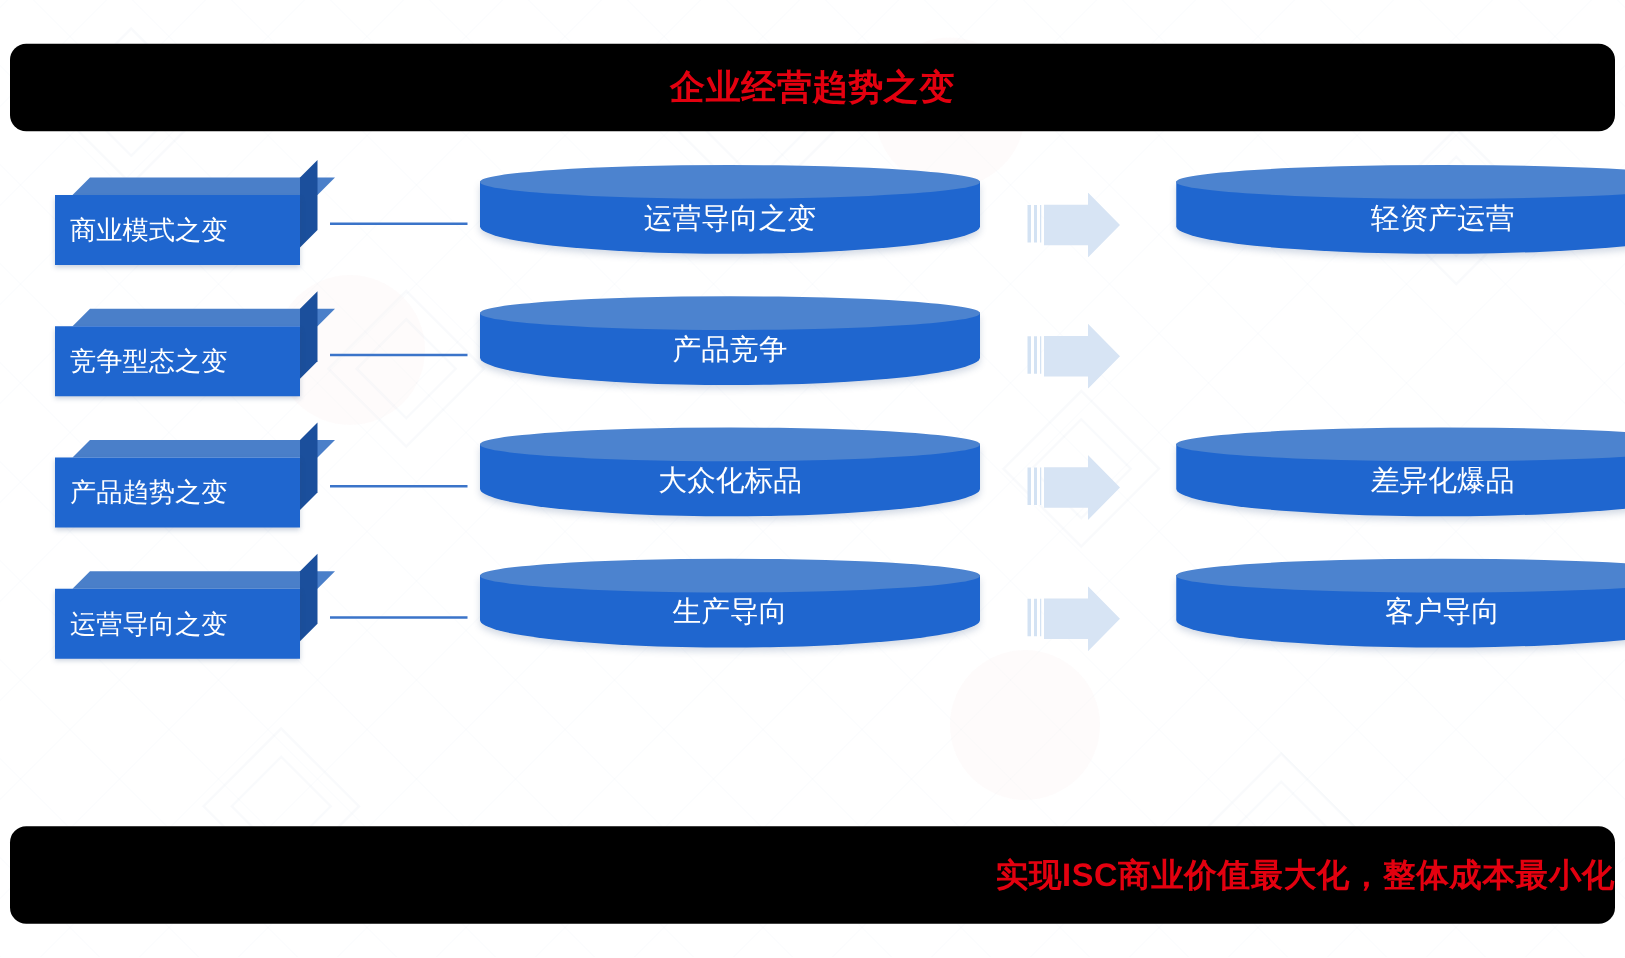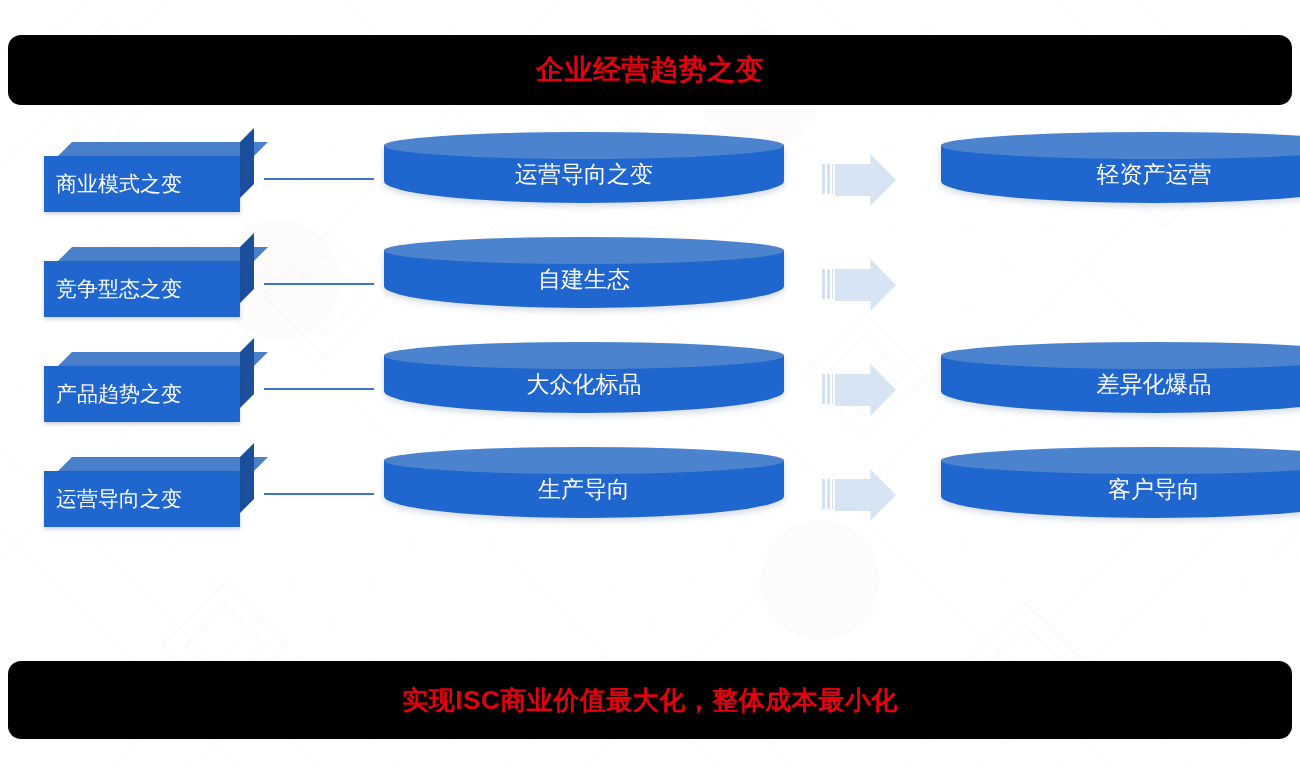--- a/index.html
+++ b/index.html
@@ -39,21 +39,21 @@
 
   
   .banner{
     position:absolute;left:8px;width:1284px;
     background:#000000;
     border-radius:13px;
     display:flex;align-items:center;justify-content:center;
     z-index:2;
   }
   #top-banner{top:35px;height:70px;}
-  #bottom-banner{top:661px;height:78px;}
+  #bottom-banner{top:661px;height:78px;justify-content:flex-end;}
   .banner-text{
     color:#e3000f;
     font-weight:bold;
     letter-spacing:.5px;
     white-space:nowrap;
   }
   #top-banner .banner-text{font-size:28px;}
   #bottom-banner .banner-text{font-size:26px;}
 
   
@@ -182,21 +182,21 @@
       <div class="cube-top"></div>
       <div class="cube-side"></div>
       <div class="cube-face">
         <span class="cube-label">竞争型态之变</span>
       </div>
     </div>
     <div class="connector"></div>
     <div class="cyl cyl-mid">
       <div class="cyl-body"></div>
       <div class="cyl-top"></div>
-      <div class="cyl-text">自建生态</div>
+      <div class="cyl-text">产品竞争</div>
     </div>
     <div class="arrow">
       <div class="arrow-stripes"></div>
       <div class="arrow-shape"></div>
     </div>
   </div>
 
   <div class="row" style="top:443px;">
     <div class="cube">
       <div class="cube-top"></div>

